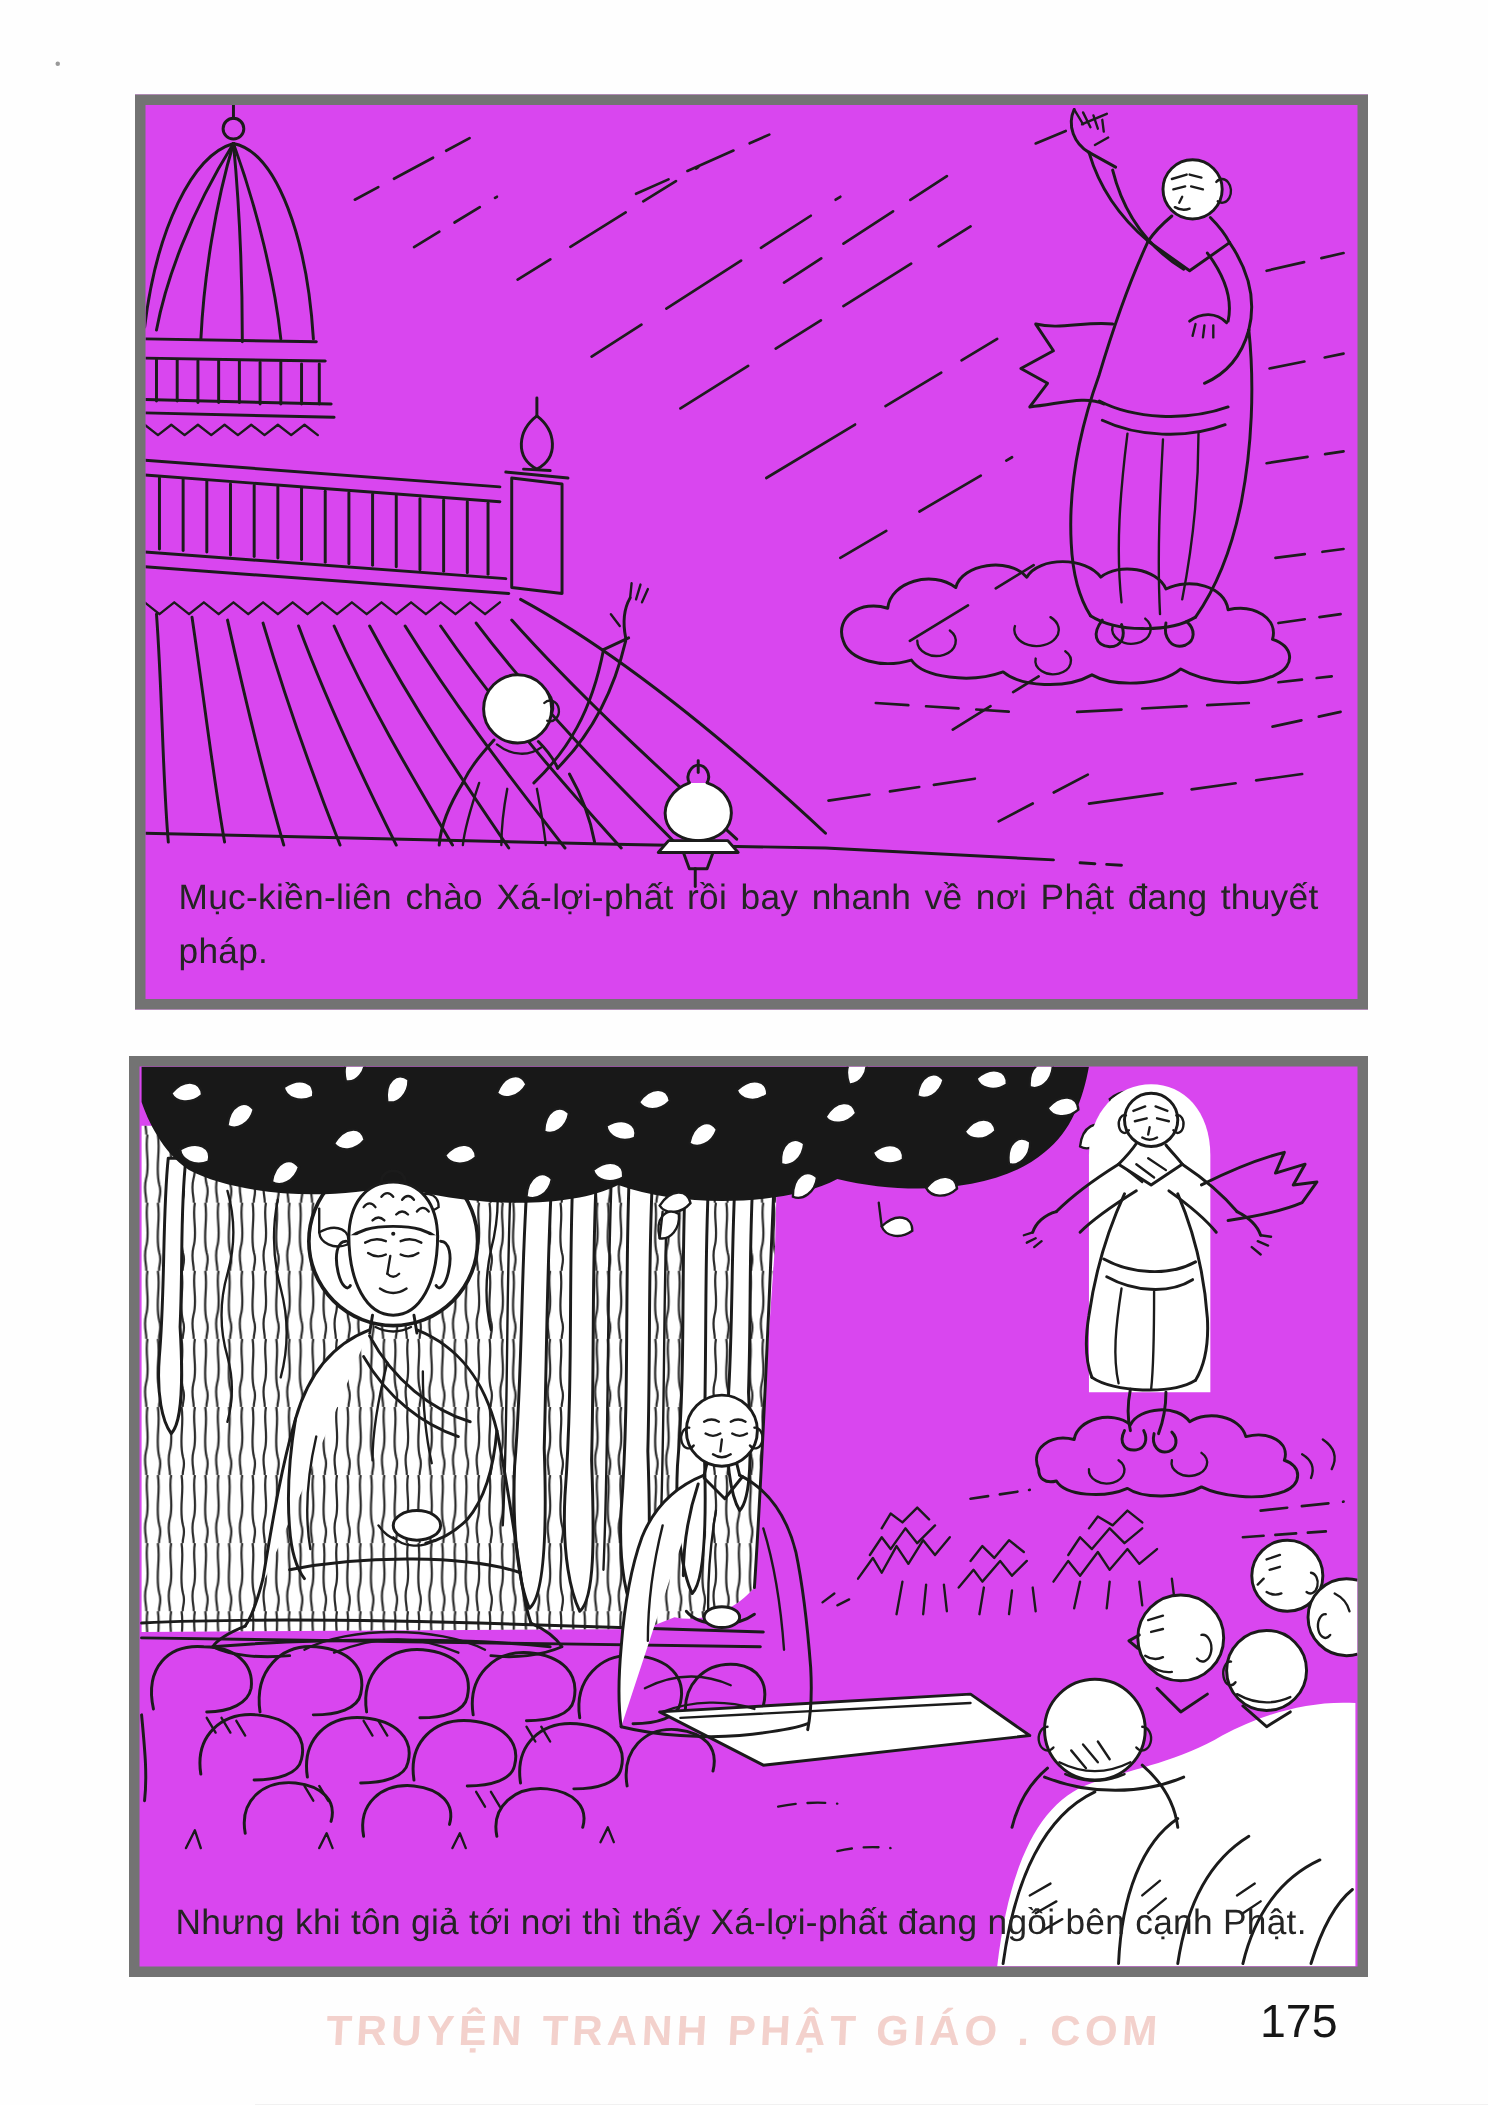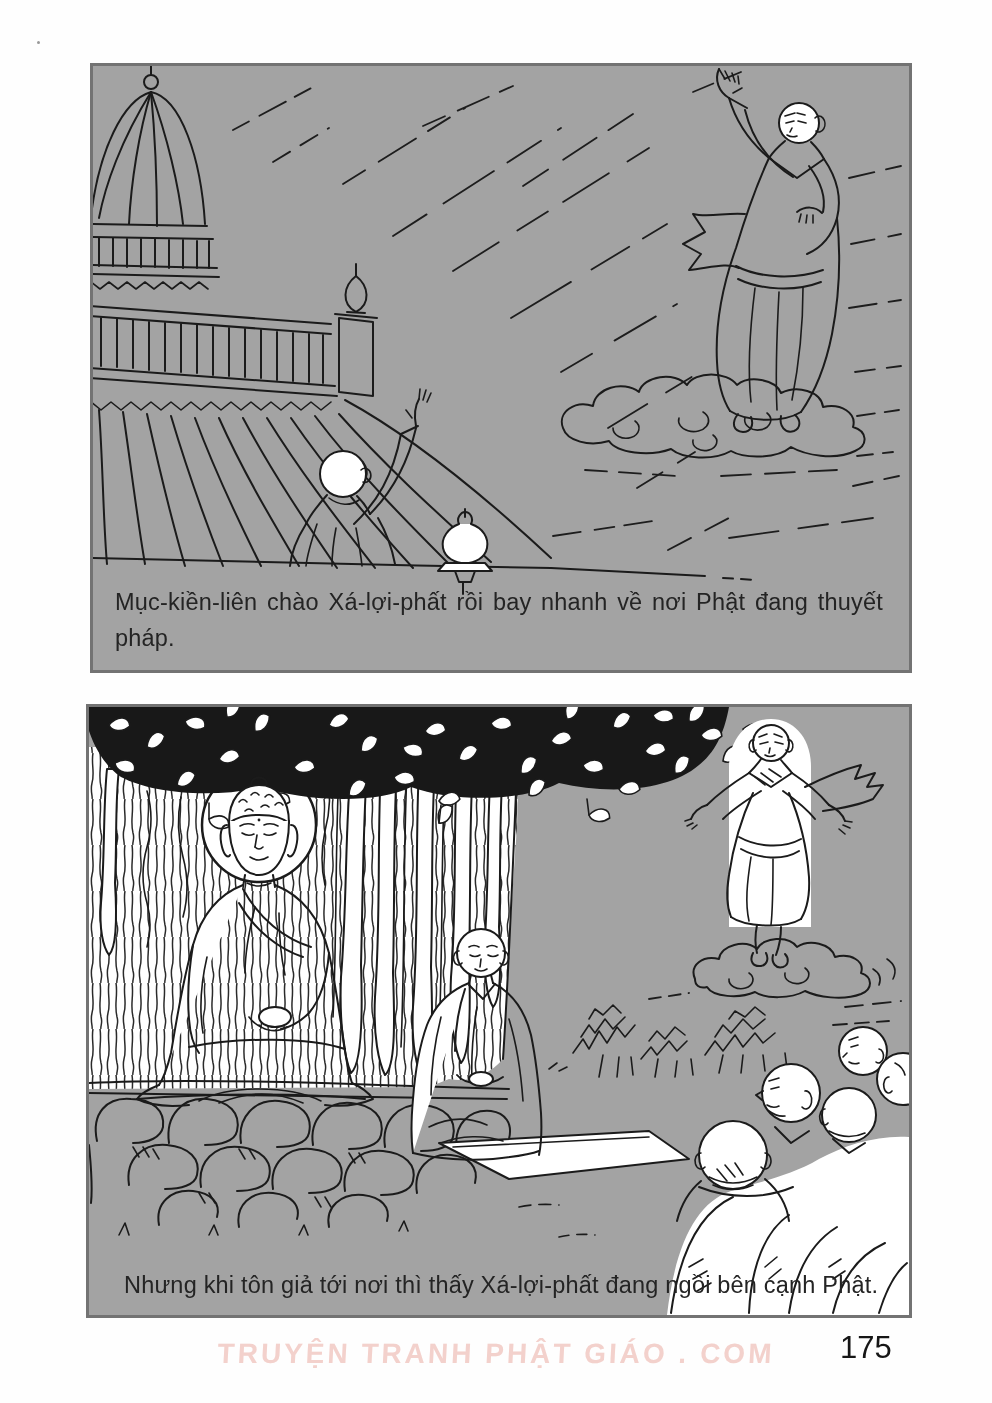--- a/index.html
+++ b/index.html
@@ -1,25 +1,25 @@
 <!DOCTYPE html>
 <html><head>
 <meta charset="utf-8">
 <style>
   html,body{margin:0;padding:0;background:#e8e8e8;}
   #page{position:relative;width:992px;height:1403px;background:#fefefe;margin:0 auto;overflow:hidden;
         font-family:"Liberation Sans",sans-serif;color:#222;}
-  .panel{position:absolute;border:3px solid #737373;background:#a3a3a3;box-sizing:border-box;overflow:hidden;}
+  .panel{position:absolute;border:7px solid #737373;background:#d946ef;box-sizing:border-box;overflow:hidden;}
   #panel-1{left:90px;top:63px;width:822px;height:610px;}
   #panel-2{left:86px;top:704px;width:826px;height:614px;}
   .art{position:absolute;left:0;top:0;width:100%;height:100%;}
   .caption{position:absolute;font-size:23.5px;line-height:36px;text-align:justify;color:#242424;
            letter-spacing:.2px;}
   #panel-1 .caption{left:22px;right:26px;bottom:14px;}
-  #panel-2 .caption{left:24px;right:20px;bottom:12px;margin-left:11px;}
+  #panel-2 .caption{left:24px;right:20px;bottom:12px;}
   #watermark{position:absolute;left:0;right:0;top:1338px;text-align:center;font-weight:bold;
              font-size:28px;letter-spacing:3px;color:#f3d1cc;transform:skewX(-3deg);}
   #page-number{position:absolute;left:840px;top:1330px;width:80px;text-align:left;
                font-size:31px;color:#161616;}
   #speck{position:absolute;left:37px;top:41px;width:3px;height:3px;border-radius:50%;background:#999;}
   svg{display:block;}
   .ink{stroke:#1b1b1b;fill:none;stroke-width:2;stroke-linecap:round;stroke-linejoin:round;}
   .thin{stroke-width:1.6;}
   .ray{stroke:#1d1d1d;stroke-width:1.8;fill:none;stroke-linecap:round;}
 </style>

